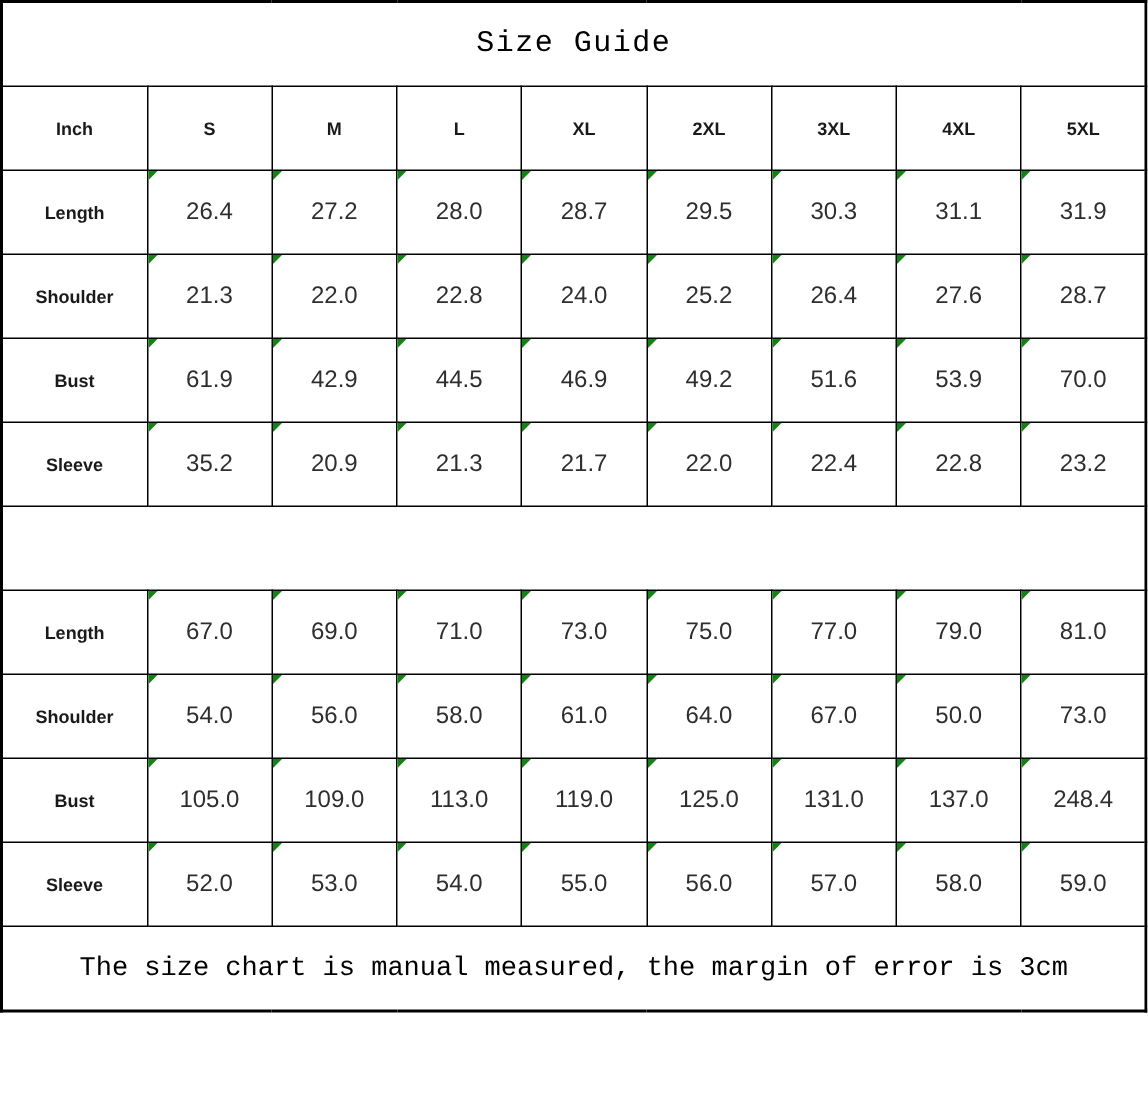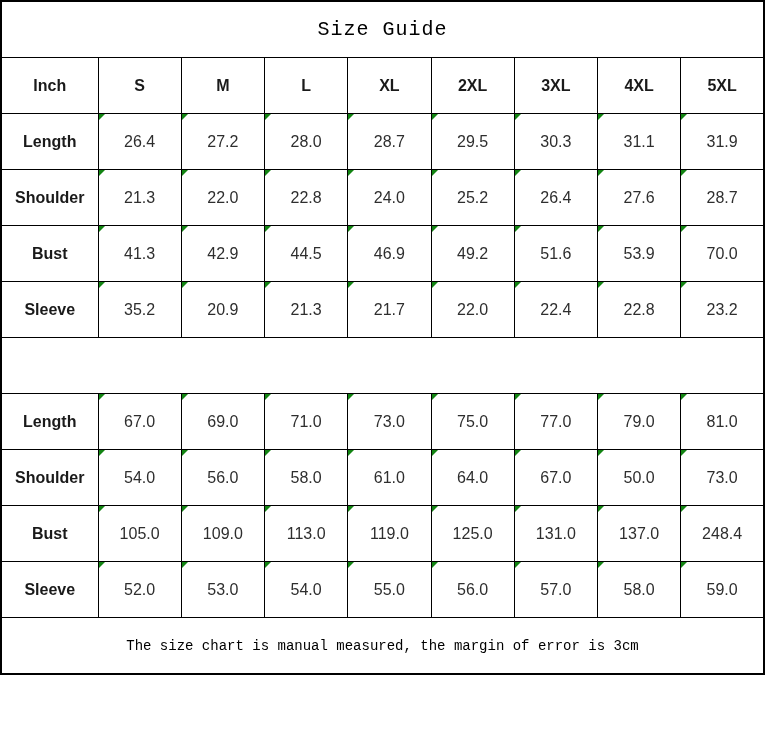--- a/index.html
+++ b/index.html
@@ -33,34 +33,34 @@
     position: relative;
   }
   td.title-cell {
     font-family: "Liberation Mono", monospace;
     font-size: 20px;
     font-weight: normal;
     letter-spacing: 1px;
   }
   td.unit-cell, td.size-head-cell, td.label-cell {
     font-weight: bold;
-    font-size: 16px;
+    font-size: 12px;
     color: #1a1a1a;
   }
   td.value-cell {
     font-size: 16px;
     font-weight: normal;
     color: #2e2e2e;
   }
   td.spacer-cell {
     height: 55px;
   }
   td.footer-cell {
     font-family: "Liberation Mono", monospace;
-    font-size: 14px;
+    font-size: 18px;
     letter-spacing: 0px;
   }
   span.flag {
     position: absolute;
     top: 0;
     left: 0;
     width: 0;
     height: 0;
     border-top: 6px solid #128412;
     border-right: 6px solid transparent;
@@ -116,21 +116,21 @@
           <td class="value-cell"><span class="flag"></span><span>22.0</span></td>
           <td class="value-cell"><span class="flag"></span><span>22.8</span></td>
           <td class="value-cell"><span class="flag"></span><span>24.0</span></td>
           <td class="value-cell"><span class="flag"></span><span>25.2</span></td>
           <td class="value-cell"><span class="flag"></span><span>26.4</span></td>
           <td class="value-cell"><span class="flag"></span><span>27.6</span></td>
           <td class="value-cell"><span class="flag"></span><span>28.7</span></td>
         </tr>
         <tr>
           <td class="label-cell">Bust</td>
-          <td class="value-cell"><span class="flag"></span><span>41.3</span></td>
+          <td class="value-cell"><span class="flag"></span><span>61.9</span></td>
           <td class="value-cell"><span class="flag"></span><span>42.9</span></td>
           <td class="value-cell"><span class="flag"></span><span>44.5</span></td>
           <td class="value-cell"><span class="flag"></span><span>46.9</span></td>
           <td class="value-cell"><span class="flag"></span><span>49.2</span></td>
           <td class="value-cell"><span class="flag"></span><span>51.6</span></td>
           <td class="value-cell"><span class="flag"></span><span>53.9</span></td>
           <td class="value-cell"><span class="flag"></span><span>70.0</span></td>
         </tr>
         <tr>
           <td class="label-cell">Sleeve</td>

